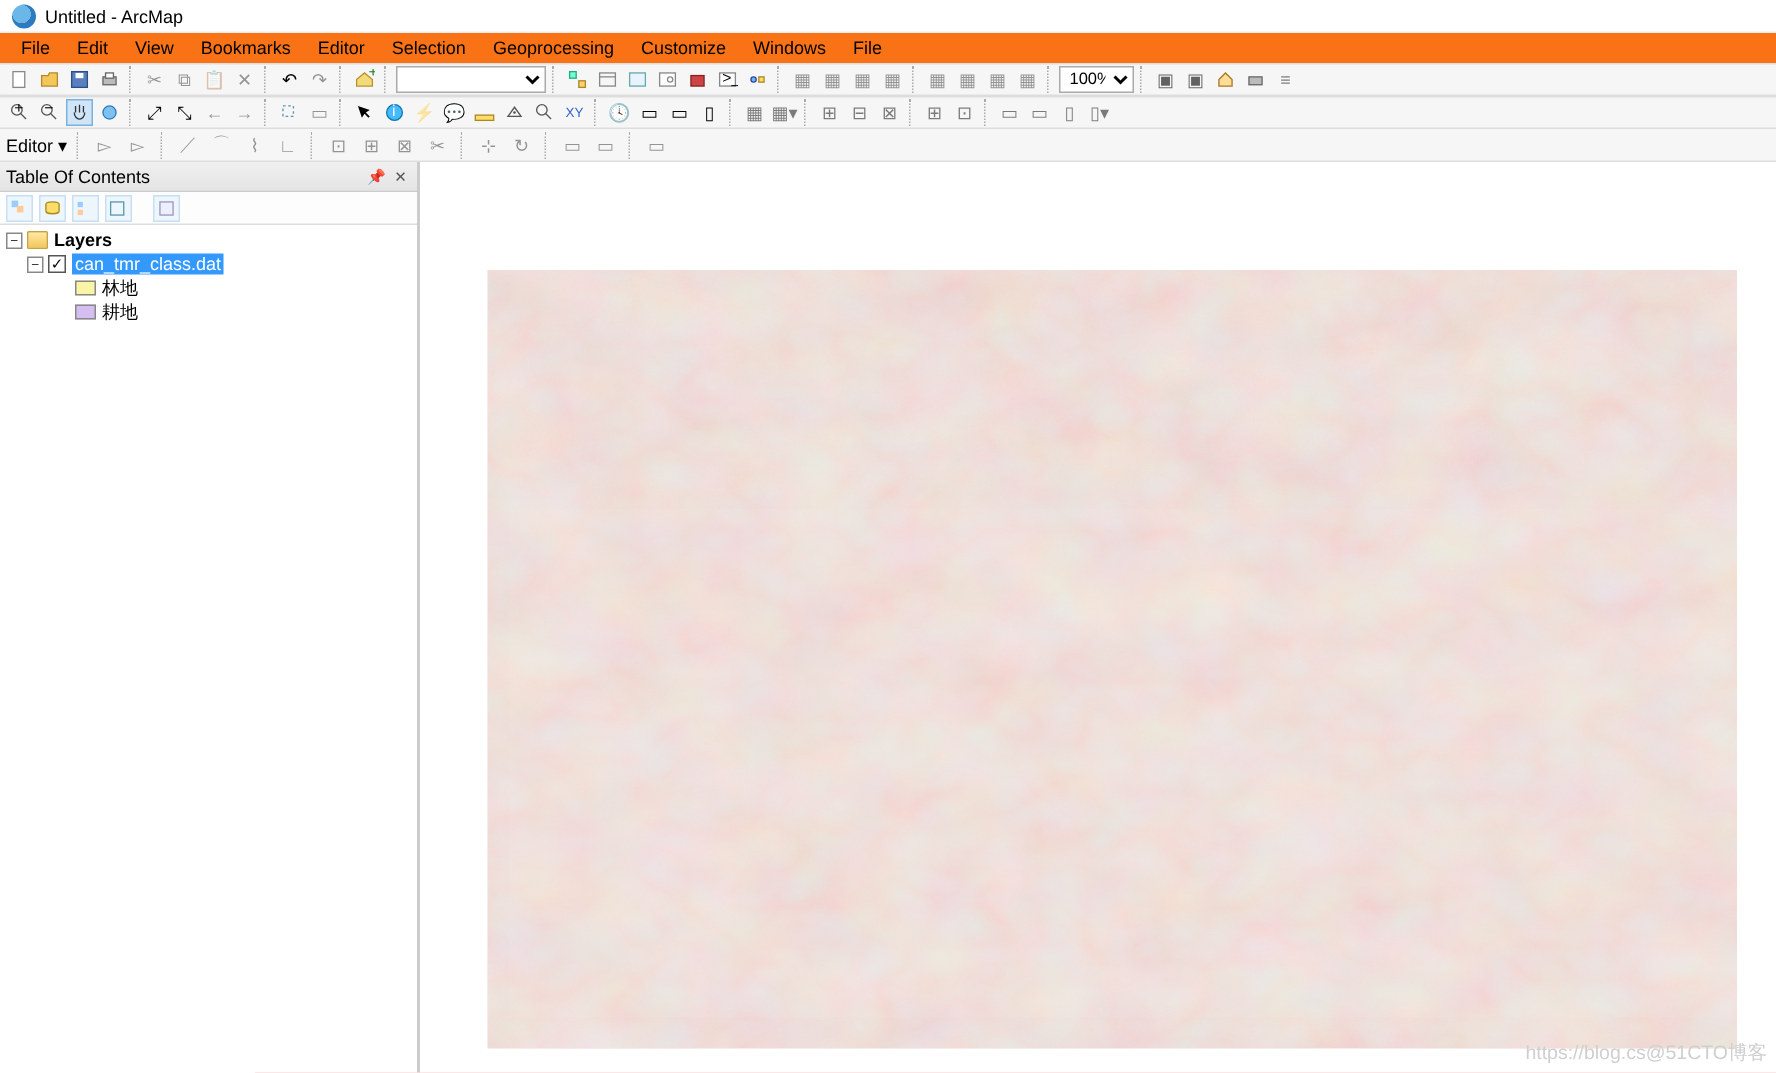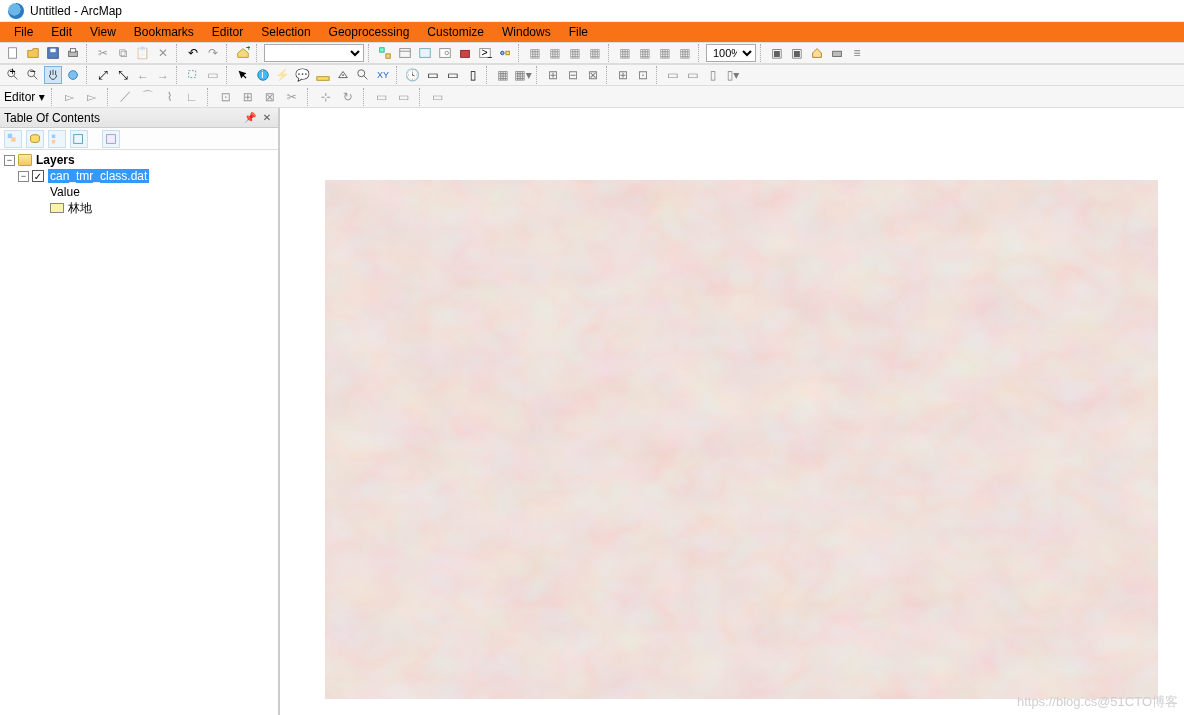--- a/index.html
+++ b/index.html
@@ -324,27 +324,28 @@
       <div class="tree-row indent-0">
         <span class="expander">−</span>
         <span class="folder-icon"></span>
         <b>Layers</b>
       </div>
       <div class="tree-row indent-1">
         <span class="expander">−</span>
         <span class="chk">✓</span>
         <span class="sel">can_tmr_class.dat</span>
       </div>
-      <div class="tree-row indent-3">
-        <span>Value</span>
-      </div>
       <div id="legend">
           <div class="tree-row indent-3">
             <span class="swatch" style="background:#f9f4a7"></span>
             <span>林地</span>
+          </div>
+          <div class="tree-row indent-3">
+            <span class="swatch" style="background:#d5bff0"></span>
+            <span>耕地</span>
           </div>
         </div>
     </div>
   </div>
 
   <div class="map-view">
     <svg class="raster" viewBox="0 0 833 519" preserveAspectRatio="none">
       <defs>
         <filter id="turb">
             <feTurbulence type="fractalNoise" baseFrequency="0.012 0.02" numOctaves="3" seed="7"></feTurbulence>

